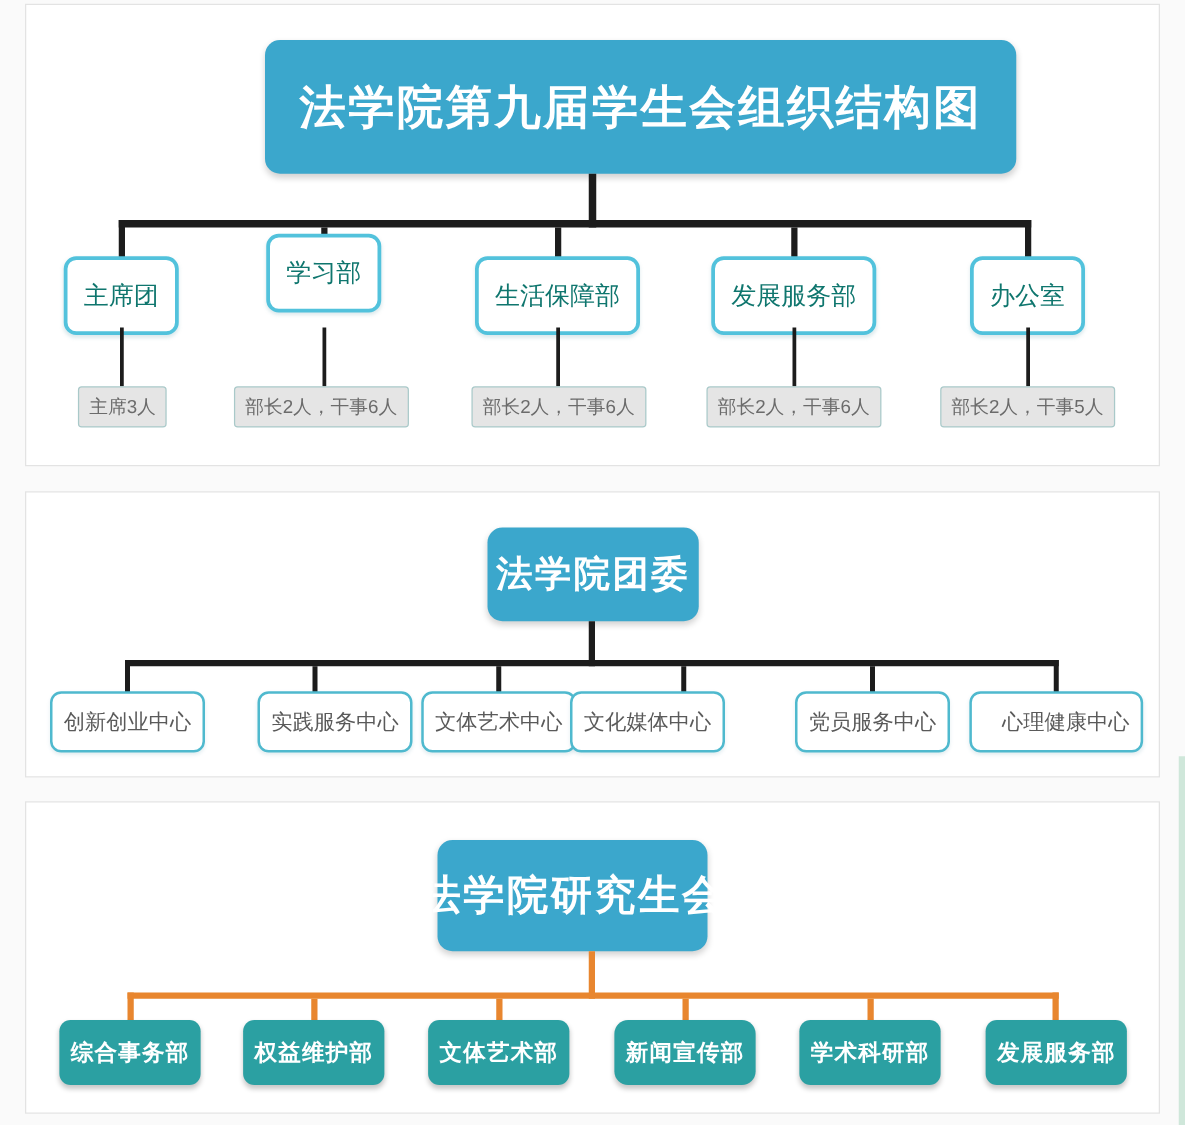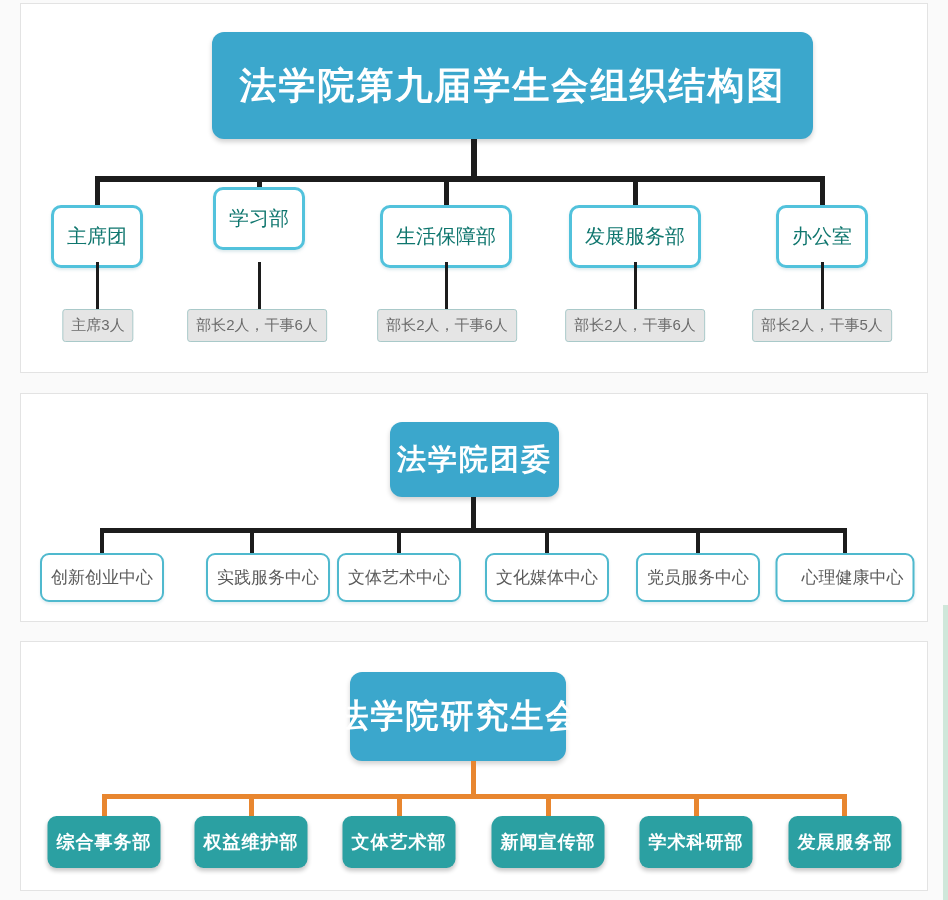--- a/index.html
+++ b/index.html
@@ -107,21 +107,21 @@
   <div class="line-black" style="left:100px;top:528px;width:4px;height:26px;"></div>
   <div class="line-black" style="left:250px;top:533px;width:4px;height:21px;"></div>
   <div class="line-black" style="left:397px;top:533px;width:4px;height:21px;"></div>
   <div class="line-black" style="left:545px;top:533px;width:4px;height:21px;"></div>
   <div class="line-black" style="left:696px;top:533px;width:4px;height:21px;"></div>
   <div class="line-black" style="left:843px;top:528px;width:4px;height:26px;"></div>
 
   <div class="box-center" style="left:102px;top:553px;">创新创业中心</div>
   <div class="box-center" style="left:252px;top:553px;margin-left:16px;">实践服务中心</div>
   <div class="box-center" style="left:399px;top:553px;">文体艺术中心</div>
-  <div class="box-center" style="left:547px;top:553px;">文化媒体中心</div>
+  <div class="box-center" style="left:518px;top:553px;">文化媒体中心</div>
   <div class="box-center" style="left:698px;top:553px;">党员服务中心</div>
   <div class="box-center" style="left:845px;top:553px;padding-left:24px;">心理健康中心</div>
 
   <div class="panel" style="left:20px;top:641px;width:908px;height:250px;"></div>
 
   <div class="box-blue" style="left:350px;top:672px;width:216px;height:89px;font-size:33px;">法学院研究生会</div>
 
   <div class="line-orange" style="left:471px;top:761px;width:5px;height:38px;"></div>
   <div class="line-orange" style="left:102px;top:794px;width:745px;height:5px;"></div>
 

